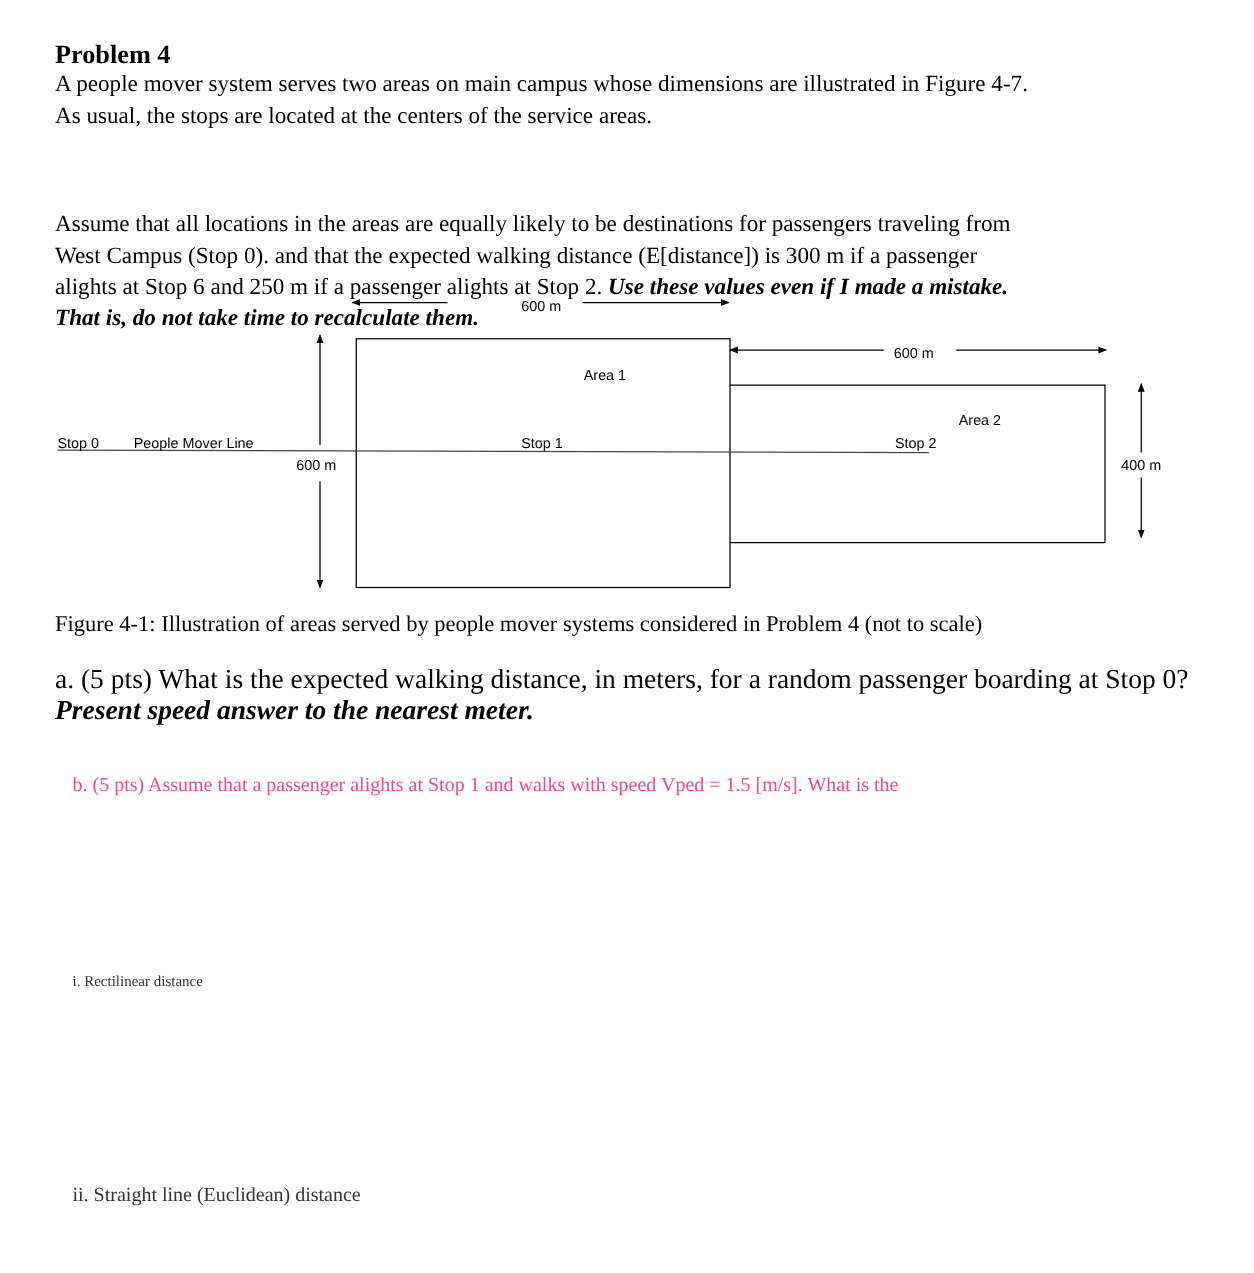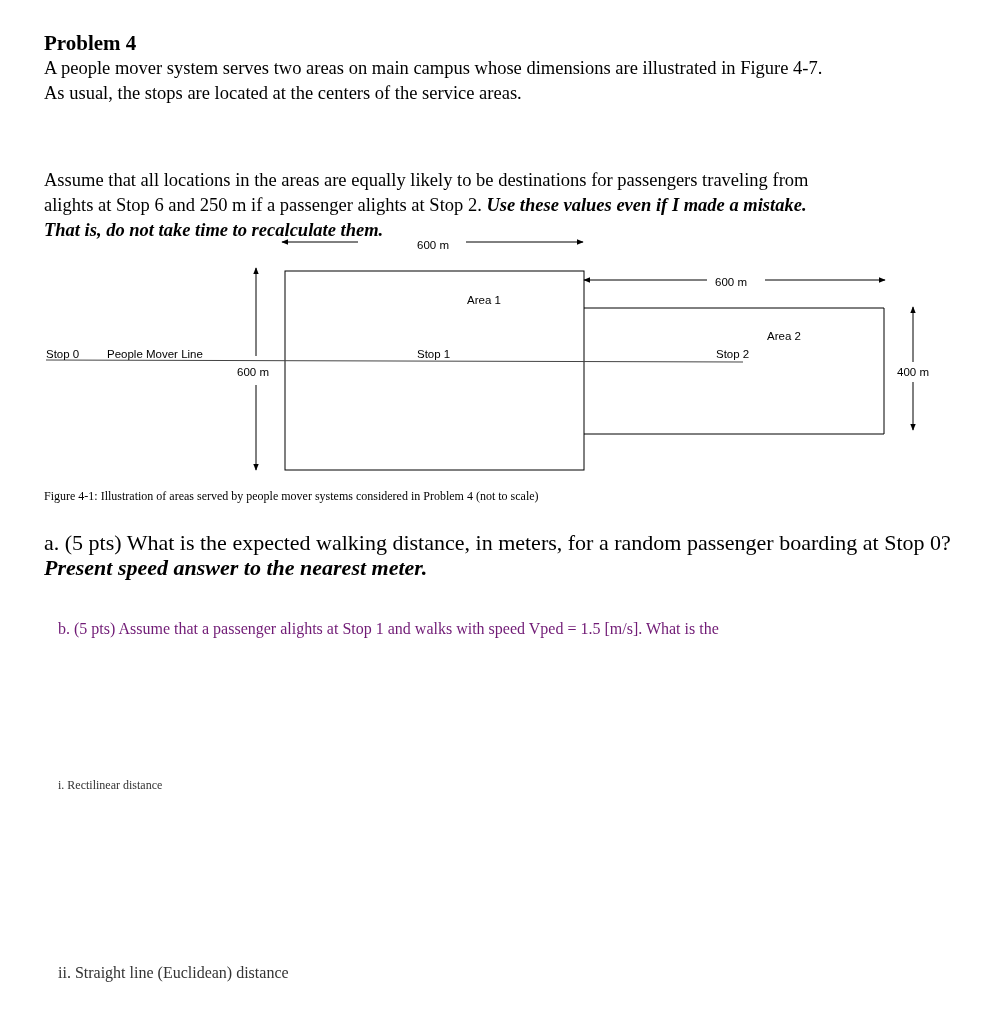--- a/index.html
+++ b/index.html
@@ -4,39 +4,40 @@
 <style>
   html, body { margin: 0; padding: 0; background: #ffffff; }
   body { width: 1003px; height: 1018px; position: relative; overflow: hidden; color: #000; }
   .serif { font-family: "Liberation Serif", "DejaVu Serif", serif; }
   .abs { position: absolute; white-space: nowrap; }
   .title { left: 44px; top: 31px; font-size: 21px; font-weight: bold; }
   .para { font-size: 18.5px; line-height: 25px; }
   .p1 { left: 44px; top: 56px; }
   .p2 { left: 44px; top: 120px; margin-top: 48px; }
   .it { font-style: italic; font-weight: bold; }
-  .caption { left: 44px; top: 489px; font-size: 12px; }
+  .caption { left: 44px; top: 489px; font-size: 18px; }
   .qa { left: 44px; top: 530px; font-size: 22px; line-height: 25px; }
-  .qb { left: 58px; top: 618px; font-size: 16px; line-height: 21px; color: #701a75; }
+  .qb { left: 58px; top: 618px; font-size: 16px; line-height: 21px; color: #ec4899; }
   .qi { left: 58px; top: 778px; font-size: 12px; color: #333; }
-  .qii { left: 58px; top: 948px; font-size: 16px; color: #333; margin-top: 16px; }
+  .qii { left: 58px; top: 948px; font-size: 16px; color: #333; }
   svg text { font-family: "Liberation Sans", "DejaVu Sans", sans-serif; font-size: 11.5px; fill: #000; }
 </style>
 </head>
 <body>
 
 <div class="abs serif title">Problem 4</div>
 
 <div class="abs serif para p1">
   <div>A people mover system serves two areas on main campus whose dimensions are illustrated in Figure 4-7.</div>
   <div>As usual, the stops are located at the centers of the service areas.</div>
 </div>
 
 <div class="abs serif para p2">
   <div>Assume that all locations in the areas are equally likely to be destinations for passengers traveling from</div>
+  <div>West Campus (Stop 0). and that the expected walking distance (E[distance]) is 300 m if a passenger</div>
   <div><span>alights at Stop 6 and 250 m if a passenger alights at Stop 2. </span><span class="it">Use these values even if I made a mistake.</span></div>
   <div class="it">That is, do not take time to recalculate them.</div>
 </div>
 
 <svg class="abs" style="left:0;top:0;" width="1003" height="480" viewBox="0 0 1003 480">
   <defs>
     <marker id="ah" viewBox="0 0 10 10" refX="9" refY="5" markerWidth="7" markerHeight="7" orient="auto-start-reverse">
       <path d="M0,1 L10,5 L0,9 z" fill="#000"></path>
     </marker>
   </defs>

